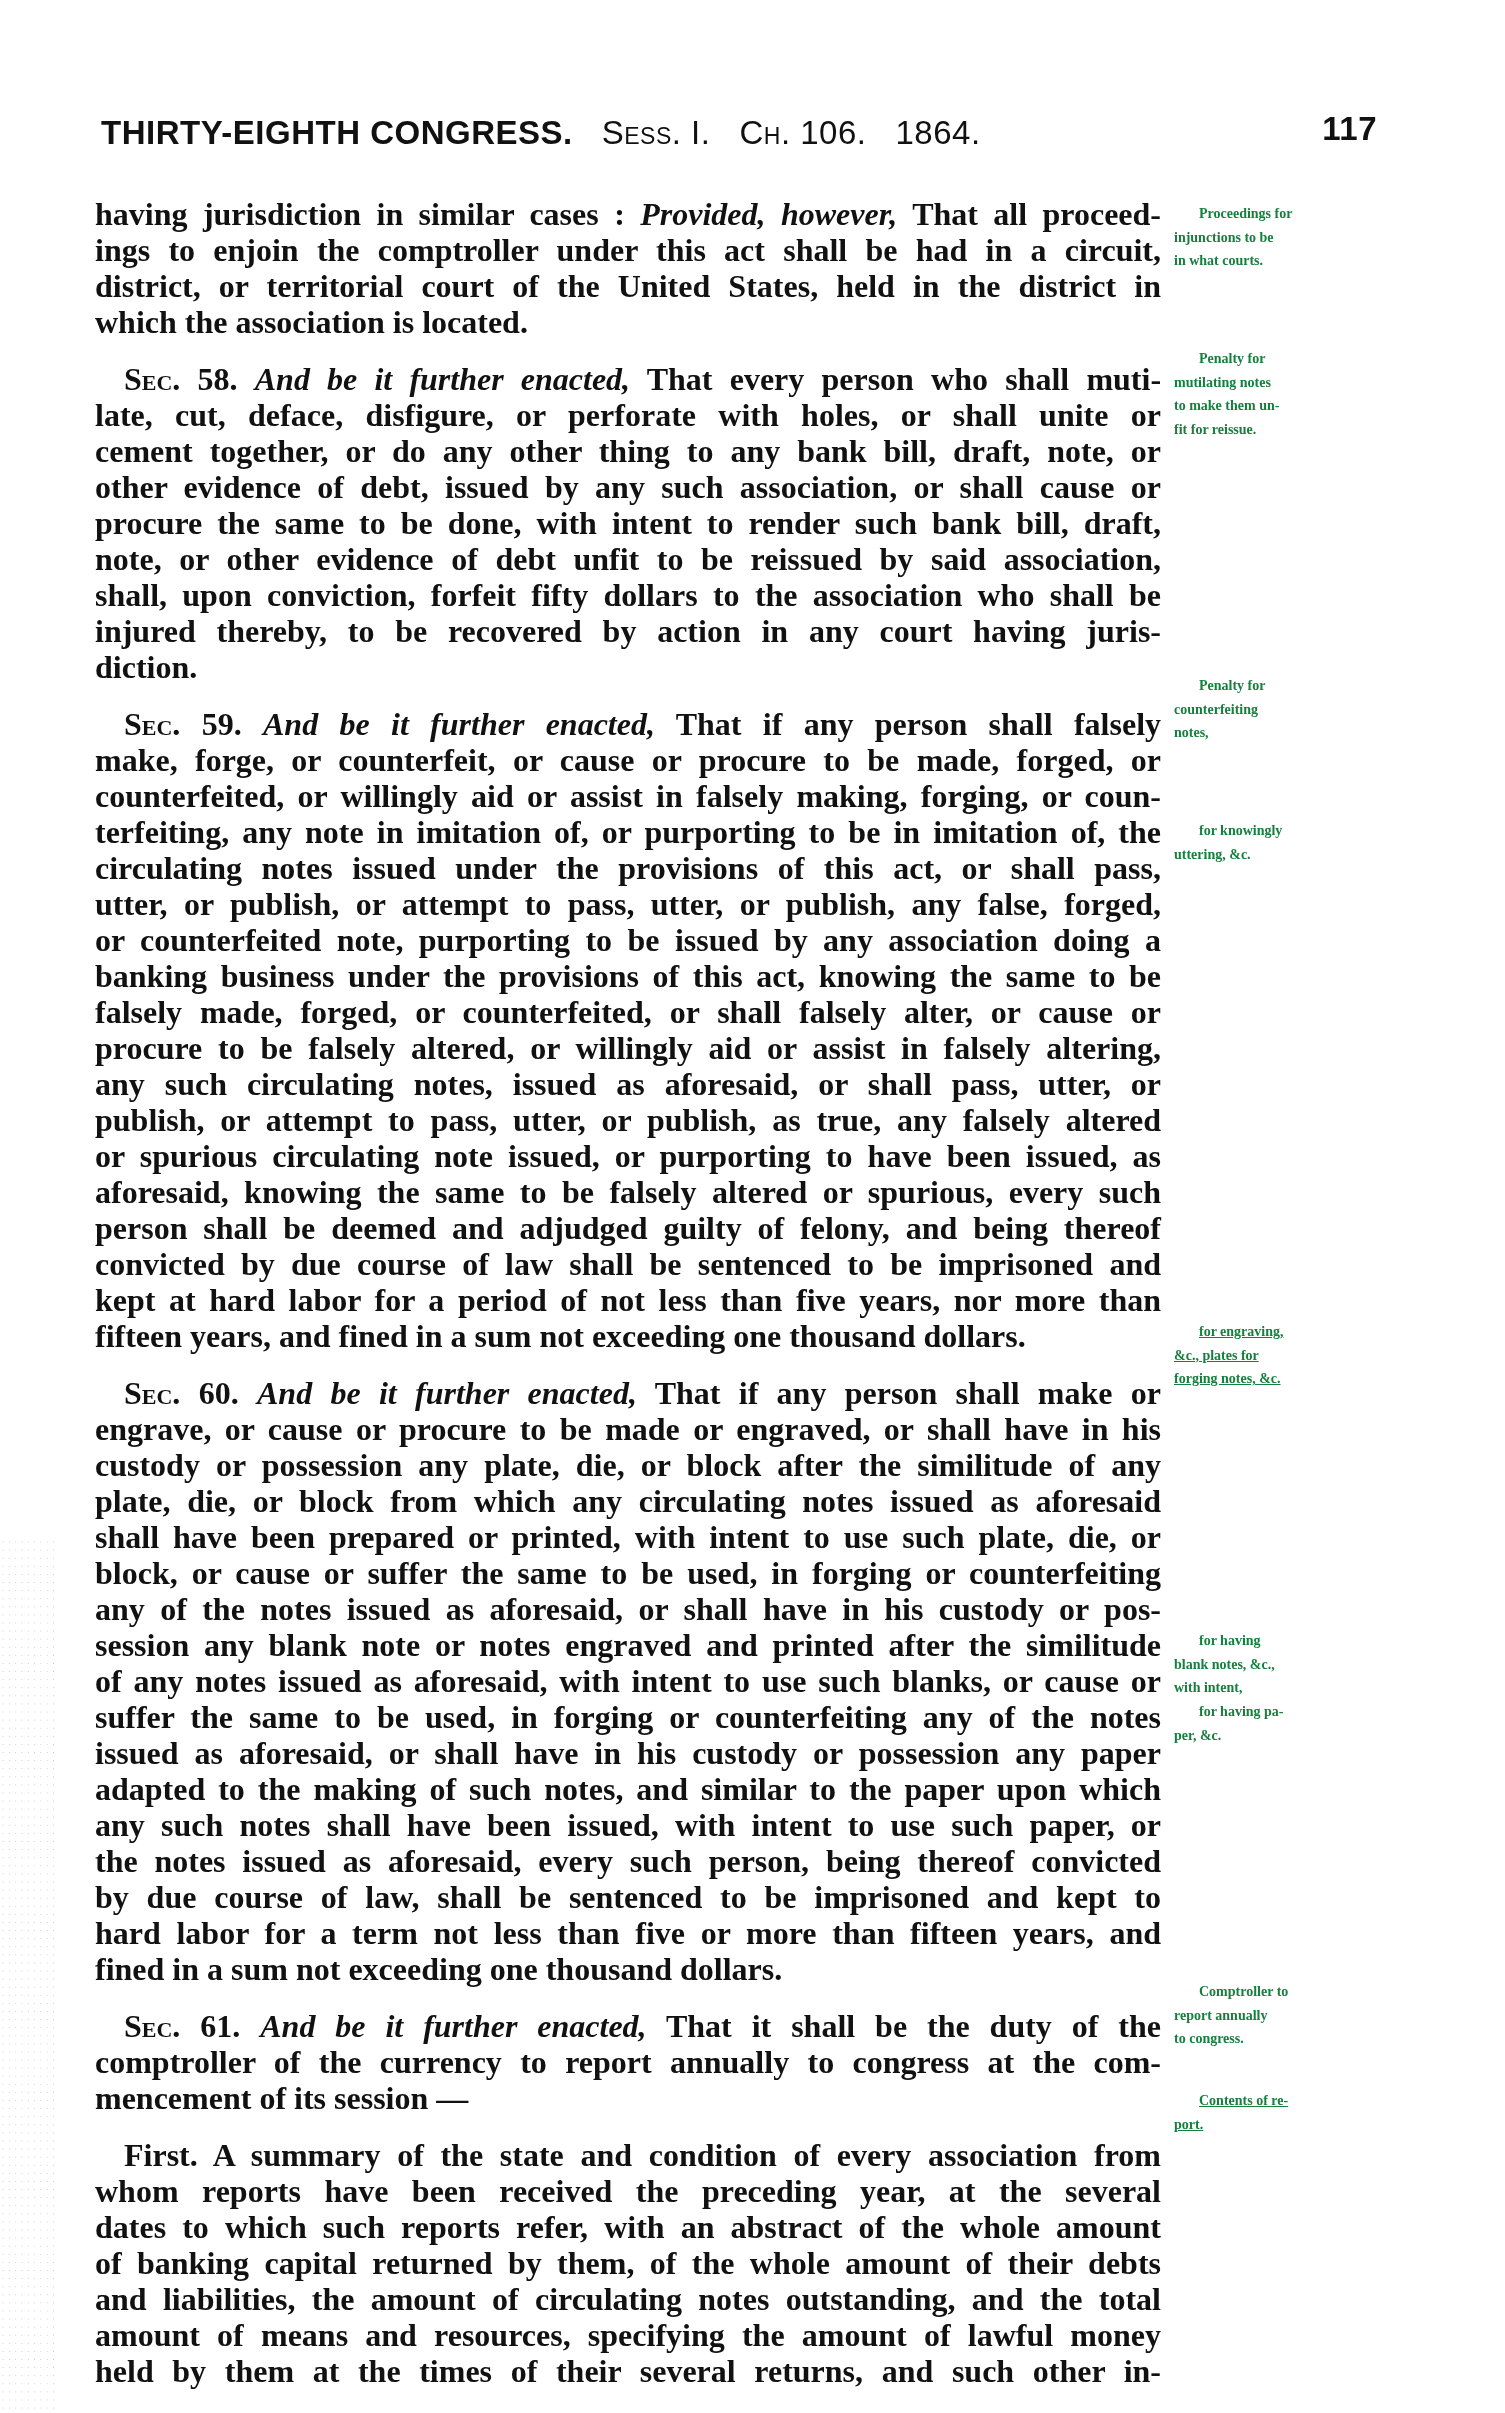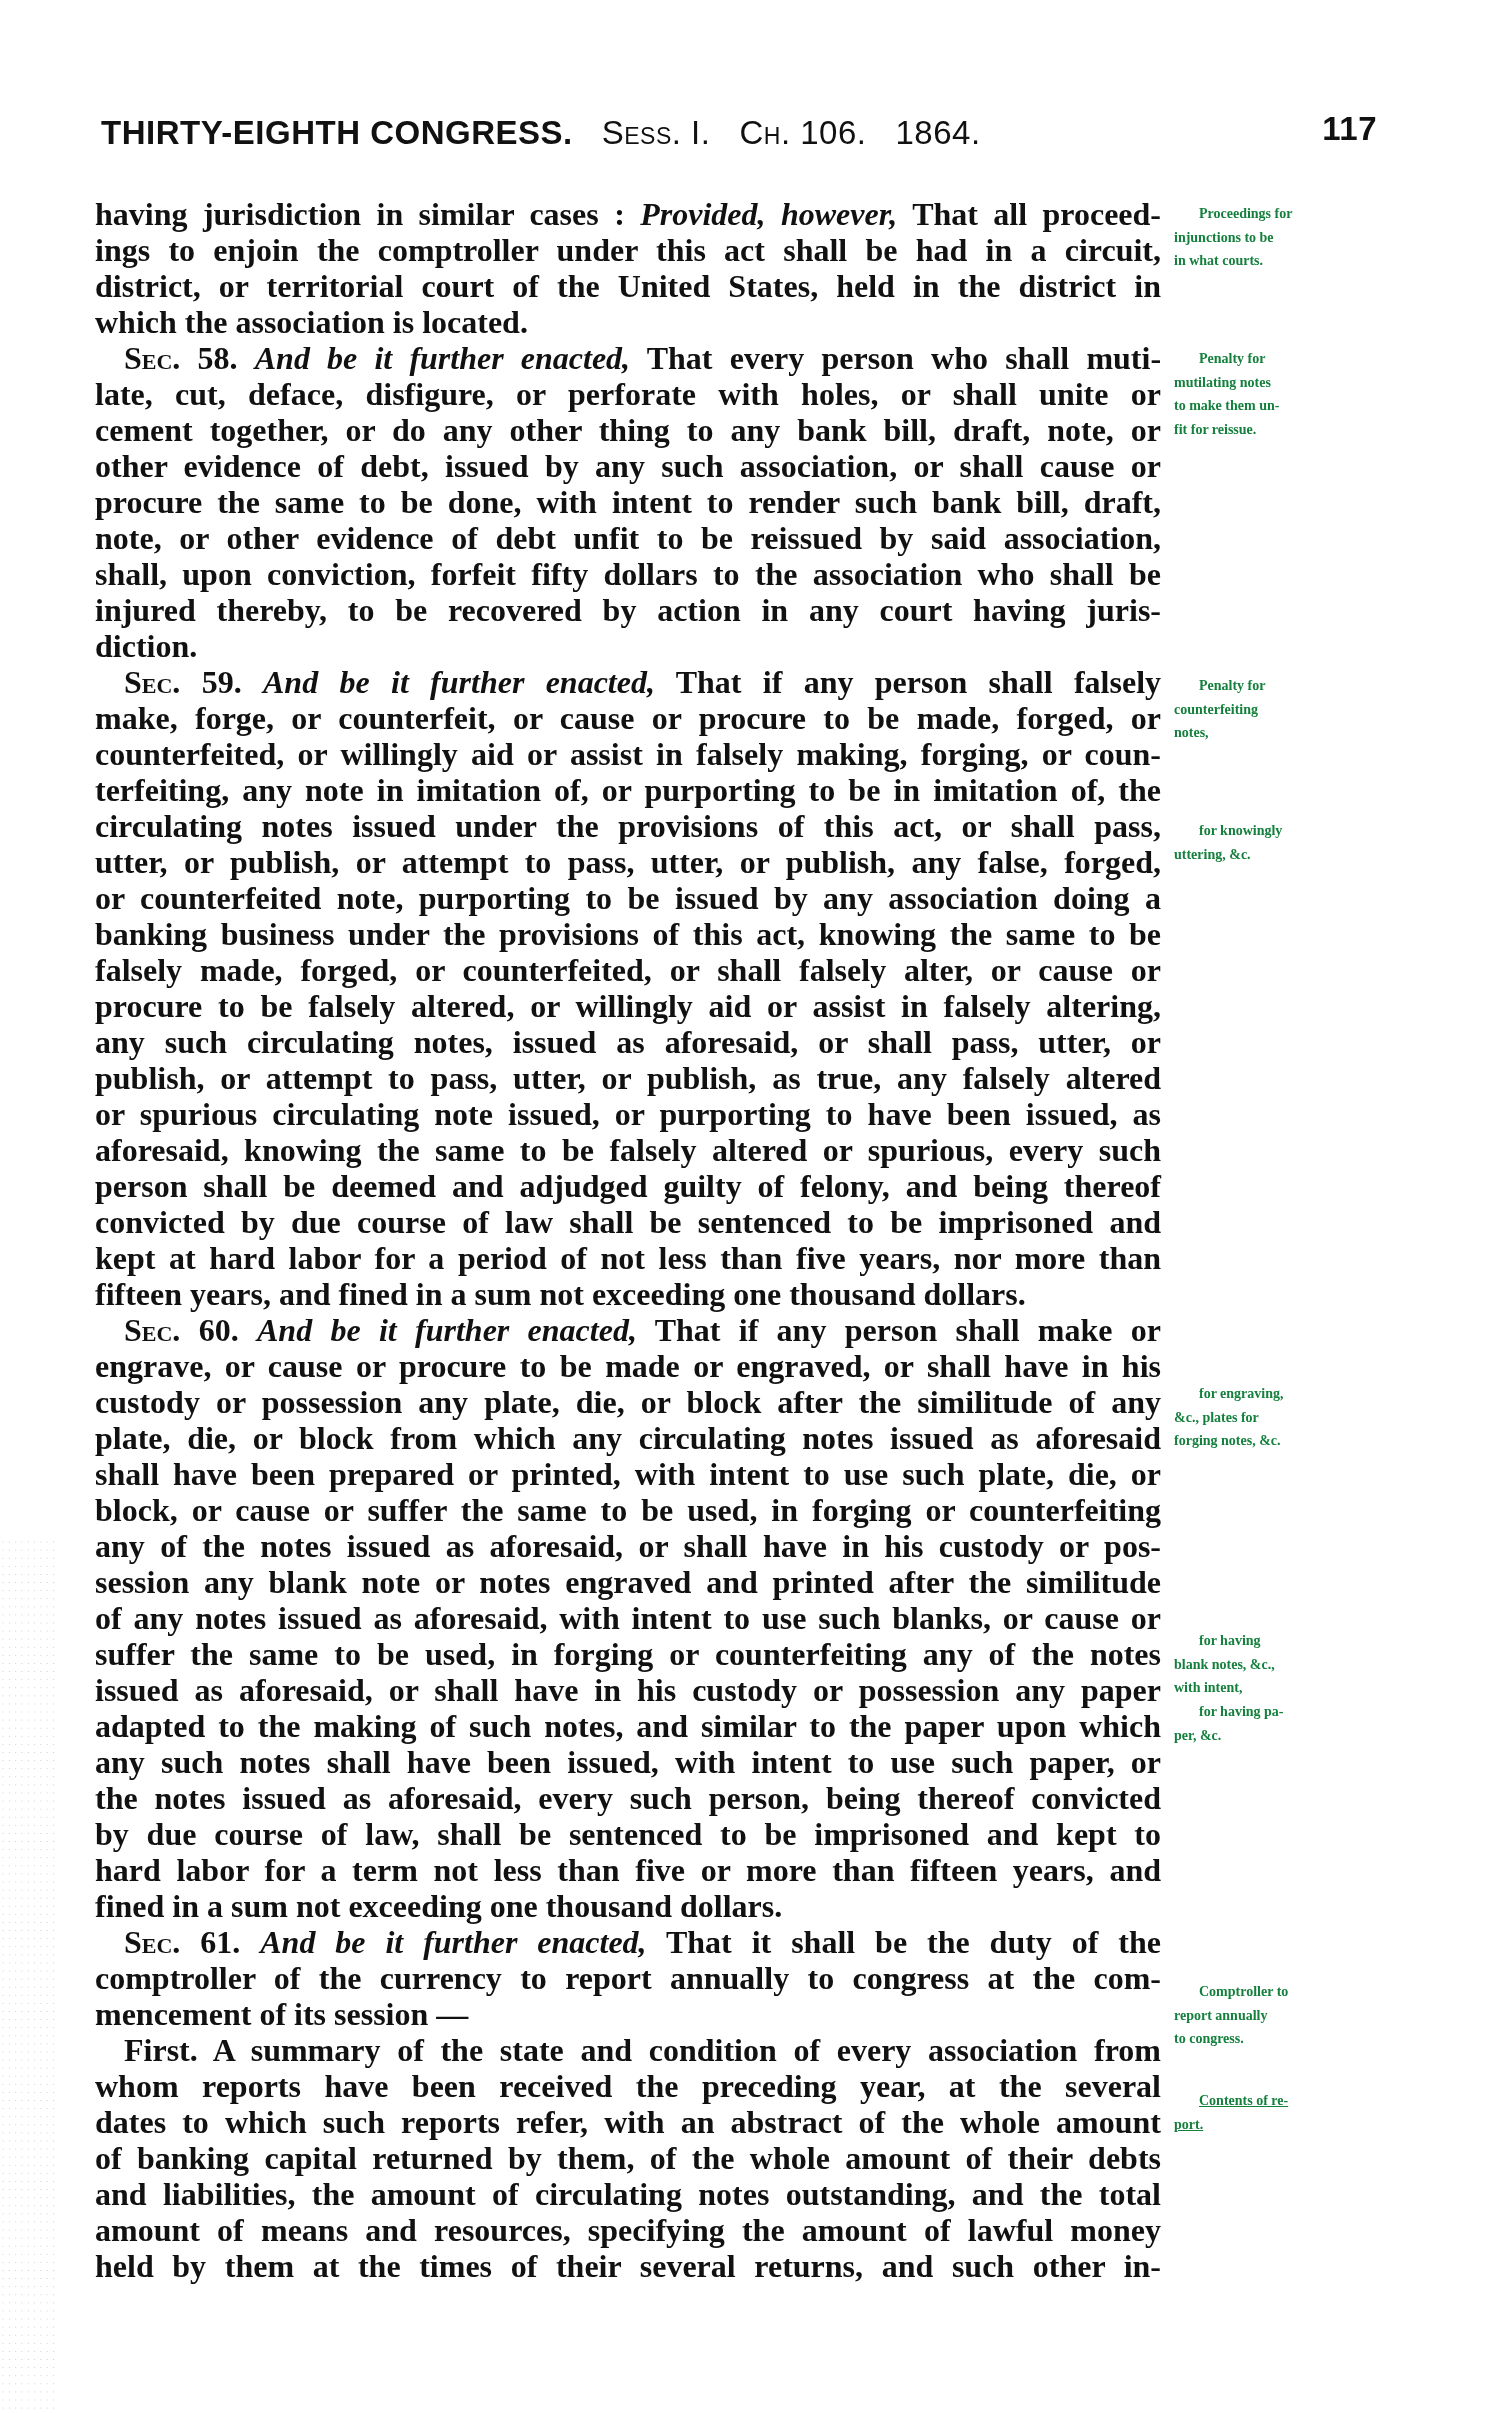--- a/index.html
+++ b/index.html
@@ -12,21 +12,21 @@
             font-family: Liberation Sans, sans-serif; font-size: 33px; font-weight: bold;
             letter-spacing: 0.5px; }
   .header .title { position: absolute; left: 0; top: 0; white-space: nowrap; }
   .header .title .sc { font-variant: small-caps; font-weight: normal; }
   .header .pageno { position: absolute; right: 0; top: -3.6px; font-weight: bold; }
   .body-text { position: absolute; left: 95px; top: 196px; width: 1066px; font-weight: bold; }
   .line { height: 36px; line-height: 36px; font-family: "Liberation Serif", "DejaVu Serif", serif;
           font-size: 32px; text-align: justify; text-align-last: justify; white-space: nowrap;
           overflow: visible; }
   .line.last { text-align-last: left; }
-  .line.indent { padding-left: 29px; }
+  .line.indent { padding-left: 29px; margin-top: 21px; }
   .line .it { font-style: italic; }
   .line .sc { font-variant: small-caps; }
   .notes { position: absolute; left: 1174px; top: 0; width: 217px; }
   .note { position: absolute; left: 0; width: 217px; font-family: "Liberation Serif", "DejaVu Serif", serif;
           font-size: 14px; line-height: 23.5px; font-weight: bold; color: #15803d; }
   .note .nl { display: block; white-space: nowrap; }
   .note .nl.first { padding-left: 25px; }
 </style>
 </head>
 <body>
@@ -117,21 +117,21 @@
     </div>
     <div class="note" style="top: 674px;">
       <span class="nl first">Penalty for</span>
       <span class="nl">counterfeiting</span>
       <span class="nl">notes,</span>
     </div>
     <div class="note" style="top: 819px;">
       <span class="nl first">for knowingly</span>
       <span class="nl">uttering, &amp;c.</span>
     </div>
-    <div class="note" style="top: 1382px;">
+    <div class="note" style="top: 1320px; text-decoration: underline;">
       <span class="nl first">for engraving,</span>
       <span class="nl">&amp;c., plates for</span>
       <span class="nl">forging notes, &amp;c.</span>
     </div>
     <div class="note" style="top: 1581px; margin-top: 48px;">
       <span class="nl first">for having</span>
       <span class="nl">blank notes, &amp;c.,</span>
       <span class="nl">with intent,</span>
     </div>
     <div class="note" style="top: 1690px; margin-top: 10px;">

